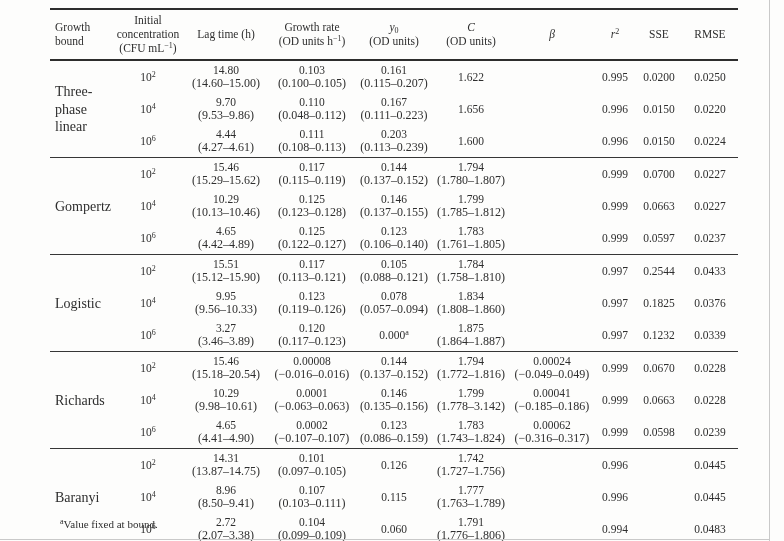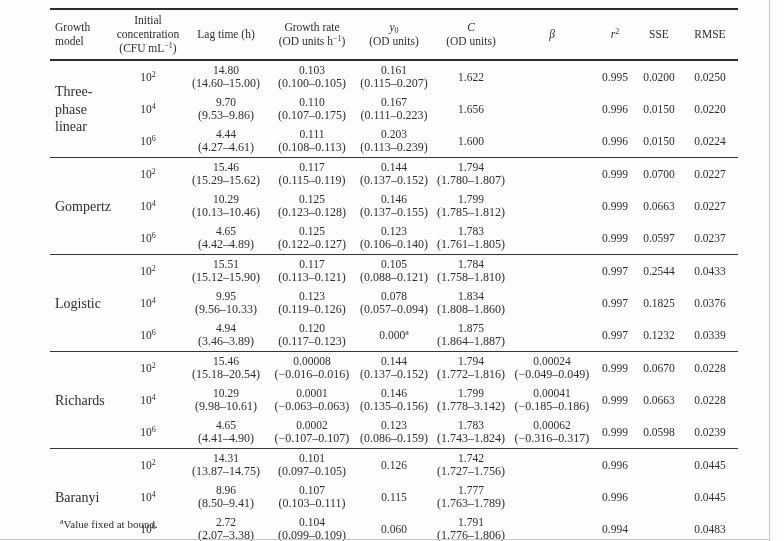--- a/index.html
+++ b/index.html
@@ -100,21 +100,21 @@
       <col style="width:78px">
       <col style="width:84px">
       <col style="width:42px">
       <col style="width:46px">
       <col style="width:56px">
   </colgroup>
   <thead>
     <tr>
       <th class="left">
         <div>Growth</div>
-        <div>model</div>
+        <div>bound</div>
       </th>
       <th>
         <div>Initial</div>
         <div>concentration</div>
         <div><span>(CFU mL</span><sup>−1</sup><span>)</span></div>
       </th>
       <th>Lag time (h)</th>
       <th>
         <div>Growth rate</div>
         <div><span>(OD units h</span><sup>−1</sup><span>)</span></div>
@@ -158,21 +158,21 @@
         <td>0.0250</td>
       </tr>
       <tr>
         <td><span>10</span><sup>4</sup></td>
         <td>
           <div class="v">9.70</div>
           <div class="ci">(9.53–9.86)</div>
         </td>
         <td>
           <div class="v">0.110</div>
-          <div class="ci">(0.107–0.175)</div>
+          <div class="ci">(0.048–0.112)</div>
         </td>
         <td>
           <div class="v">0.167</div>
           <div class="ci">(0.111–0.223)</div>
         </td>
         <td>
           <div class="v">1.656</div>
         </td>
         <td></td>
         <td>0.996</td>
@@ -318,21 +318,21 @@
           <div class="ci">(1.808–1.860)</div>
         </td>
         <td></td>
         <td>0.997</td>
         <td>0.1825</td>
         <td>0.0376</td>
       </tr>
       <tr>
         <td><span>10</span><sup>6</sup></td>
         <td>
-          <div class="v">4.94</div>
+          <div class="v">3.27</div>
           <div class="ci">(3.46–3.89)</div>
         </td>
         <td>
           <div class="v">0.120</div>
           <div class="ci">(0.117–0.123)</div>
         </td>
         <td>
           <div class="v">0.000<sup>a</sup></div>
         </td>
         <td>

